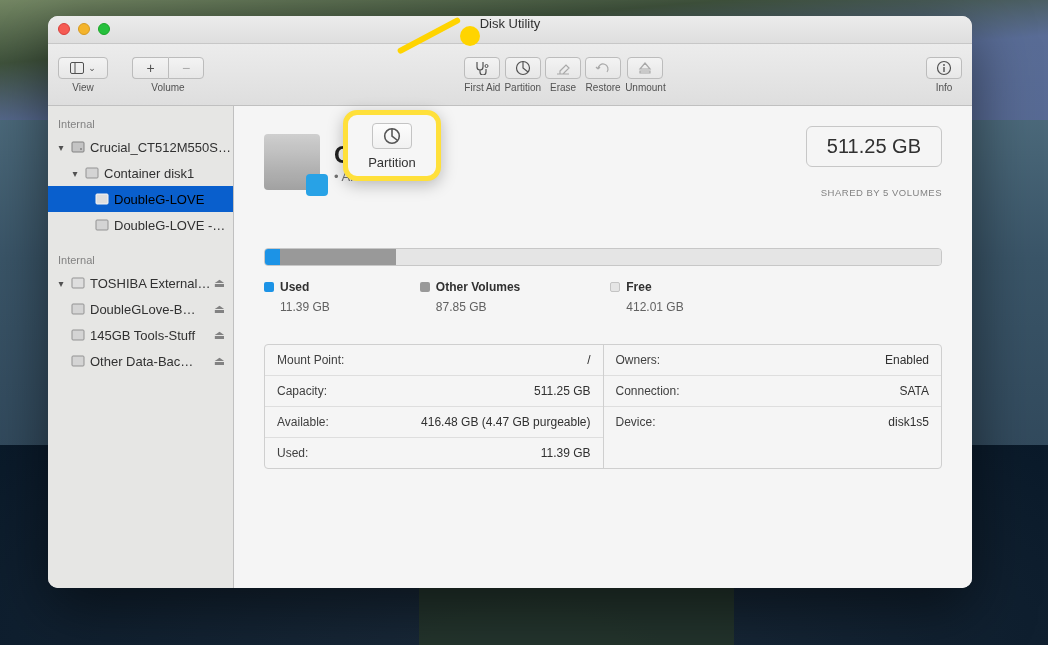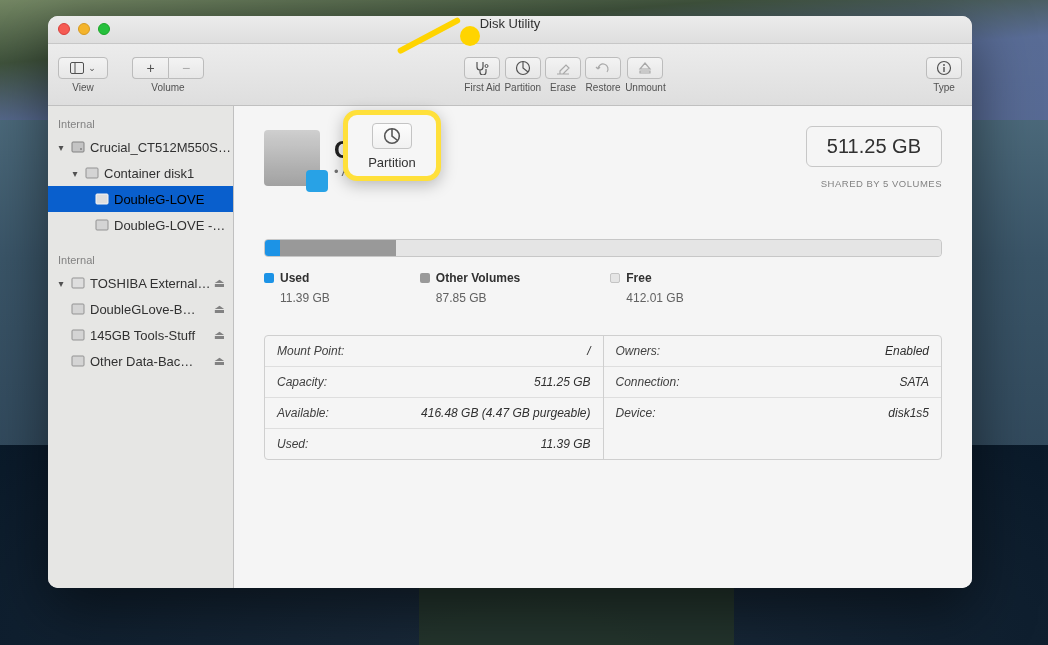--- a/index.html
+++ b/index.html
@@ -59,37 +59,37 @@
   
   .main { flex: 1; background: #ffffff; padding: 20px 30px; overflow: auto; position: relative; }
   
   .header-row { display: flex; align-items: center; gap: 14px; }
   .drive-art { width: 56px; height: 56px; background: linear-gradient(#d8d8d8,#a8a8a8); border-radius: 4px; position: relative; }
   .drive-art::after { content: ""; position: absolute; right: -8px; bottom: -6px; width: 22px; height: 22px; background: #2aa9f0; border-radius: 4px; }
   .vol-title { font-size: 24px; font-weight: 600; color: #222; }
   .vol-sub { font-size: 13px; color: #777; }
   .size-box { margin-left: auto; border: 1px solid #d0d0d0; border-radius: 6px; padding: 8px 20px; text-align: center; }
   .size-val { font-size: 20px; color: #333; }
-  .size-sub { font-size: 9.5px; color: #888; letter-spacing: 0.5px; margin-top: 11px; text-align: right; }
+  .size-sub { font-size: 9.5px; color: #888; letter-spacing: 0.5px; margin-top: 20px; text-align: right; }
   
   .usage-bar { margin-top: 50px; height: 18px; border: 1px solid #d0d0d0; border-radius: 4px; background: #efefef; display: flex; overflow: hidden; }
   .usage-seg.used { background: #1e9af0; }
   .usage-seg.other { background: #a0a0a0; }
   .usage-seg.free { background: #efefef; }
   
   .usage-legend { display: flex; margin-top: 14px; gap: 90px; font-size: 12px; }
   .leg-item { display: flex; flex-direction: column; gap: 6px; }
   .leg-top { display: flex; align-items: center; gap: 6px; font-weight: 600; color: #333; }
   .leg-swatch { width: 10px; height: 10px; border-radius: 2px; }
   .leg-swatch.used { background: #1e9af0; }
   .leg-swatch.other { background: #a0a0a0; }
   .leg-swatch.free { background: #efefef; border: 1px solid #ccc; }
   .leg-val { color: #666; margin-left: 16px; }
   
-  .info-table { margin-top: 30px; border: 1px solid #d8d8d8; border-radius: 4px; display: flex; font-size: 12px; font-style: italic; }
+  .info-table { margin-top: 30px; border: 1px solid #d8d8d8; border-radius: 4px; display: flex; font-size: 12px; }
   .info-col { flex: 1; }
   .info-col:first-child { border-right: 1px solid #d8d8d8; }
   .info-row { display: flex; justify-content: space-between; padding: 8px 12px; border-bottom: 1px solid #e8e8e8; }
   .info-row:last-child { border-bottom: none; }
   .info-k { color: #444; }
   .info-v { color: #333; }
   
   
   .dim { position: absolute; inset: 0; background: rgba(0,0,0,0.04); pointer-events: none; }
   
@@ -198,21 +198,21 @@
     <div class="tb-spacer"></div>
 
     <div class="tb-group">
       <div class="tb-btn single">
         <svg width="16" height="16" viewBox="0 0 16 16">
             <circle cx="8" cy="8" r="6.5" fill="none" stroke="#555" stroke-width="1.2"></circle>
             <circle cx="8" cy="5" r="0.9" fill="#555"></circle>
             <rect x="7.3" y="7" width="1.4" height="5" fill="#555"></rect>
           </svg>
       </div>
-      <span class="label">Type</span>
+      <span class="label">Info</span>
     </div>
   </div>
 
   <div class="body">
     <div class="sidebar">
       <div class="sb-section">Internal</div>
       <div class="sb-row">
         <span class="disclosure">▾</span>
         <span class="disk-icon">
             <svg width="16" height="16" viewBox="0 0 16 16">

